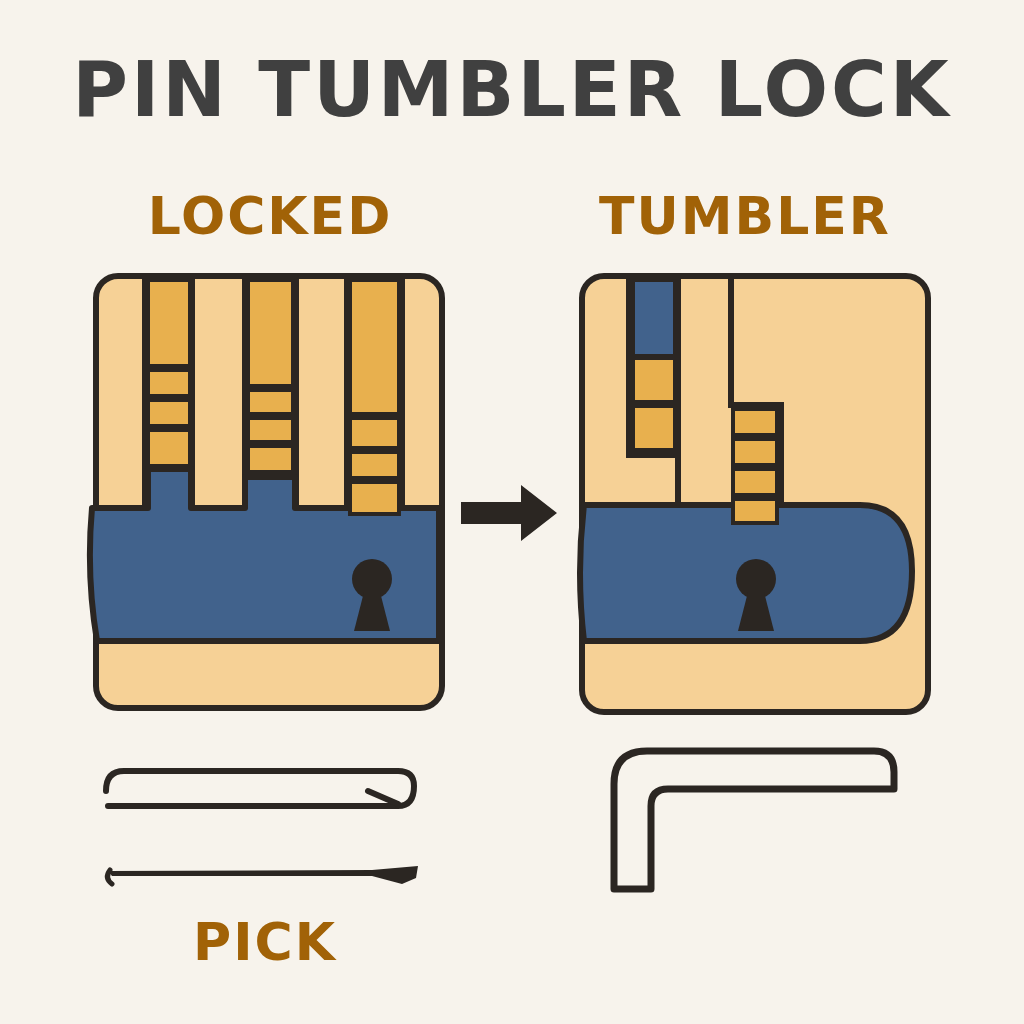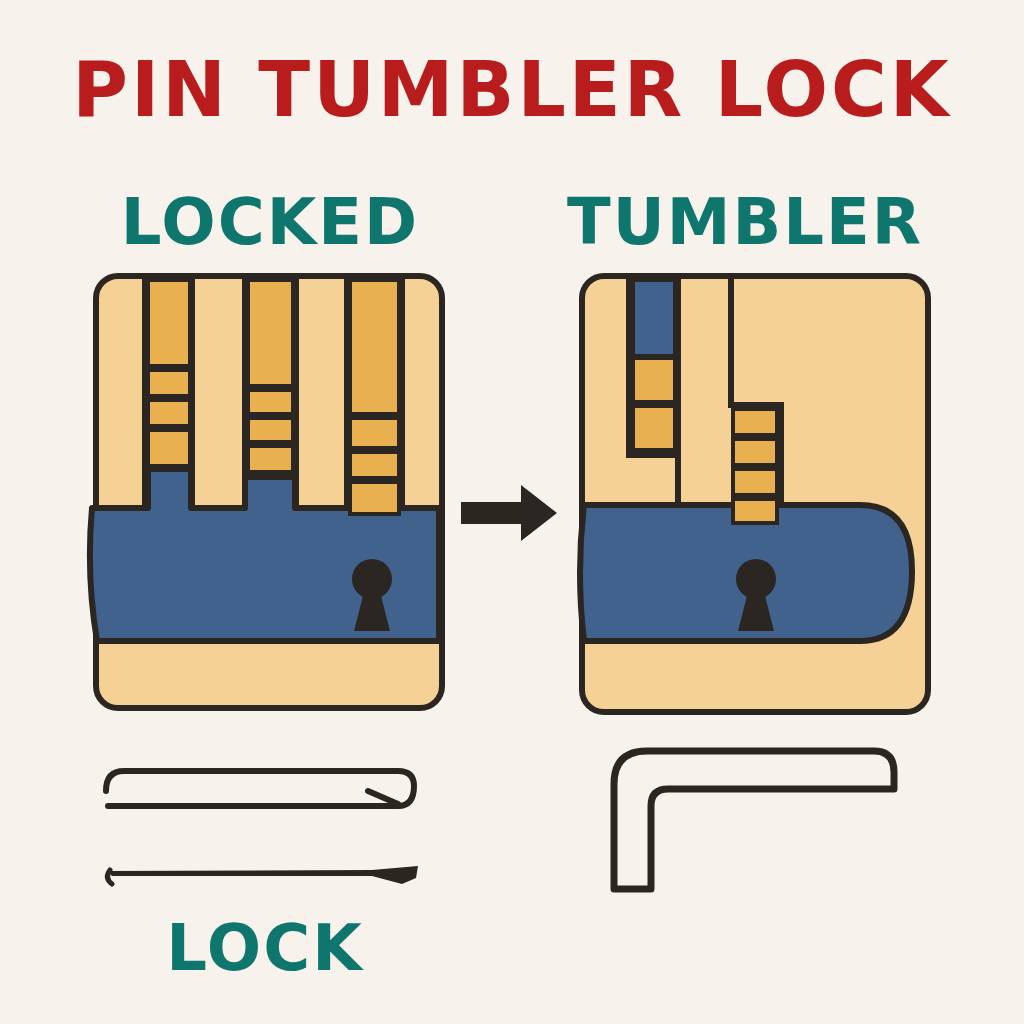--- a/index.html
+++ b/index.html
@@ -5,38 +5,38 @@
   html, body { margin: 0; padding: 0; }
   body {
     width: 1024px; height: 1024px; overflow: hidden;
     background: #f7f3ec;
     position: relative;
     font-family: "DejaVu Sans", "Liberation Sans", sans-serif;
   }
   .title {
     position: absolute; left: 0; top: 52px; width: 1024px;
     text-align: center; font-weight: bold; font-size: 76px;
-    letter-spacing: 3px; color: #b91c1c; line-height: 1;
+    letter-spacing: 3px; color: #404040; line-height: 1;
   }
   .label {
-    position: absolute; font-weight: bold; font-size: 64px;
-    letter-spacing: 2px; color: #0f766e; line-height: 1; text-align: center;
+    position: absolute; font-weight: bold; font-size: 52px;
+    letter-spacing: 2px; color: #a16207; line-height: 1; text-align: center;
   }
   .label-locked { left: 100px; width: 340px; top: 190px; }
   .label-unlocked { left: 560px; width: 370px; top: 190px; }
   .label-pick { left: 140px; width: 250px; top: 916px; }
   svg.diagram { position: absolute; left: 0; top: 0; }
 </style>
 </head>
 <body>
 
 <div class="title">PIN TUMBLER LOCK</div>
 <div class="label label-locked">LOCKED</div>
 <div class="label label-unlocked">TUMBLER</div>
-<div class="label label-pick">LOCK</div>
+<div class="label label-pick">PICK</div>
 
 <svg class="diagram" width="1024" height="1024" viewBox="0 0 1024 1024" xmlns="http://www.w3.org/2000/svg">
 
   <g>
 
     <rect x="96" y="276" width="346" height="432" rx="22" ry="22" fill="#f6d196" stroke="#2b2622" stroke-width="6"></rect>
 
     <g fill="#2b2622">
       <rect x="142" y="279" width="6" height="230"></rect>
       <rect x="189" y="279" width="6" height="230"></rect>

